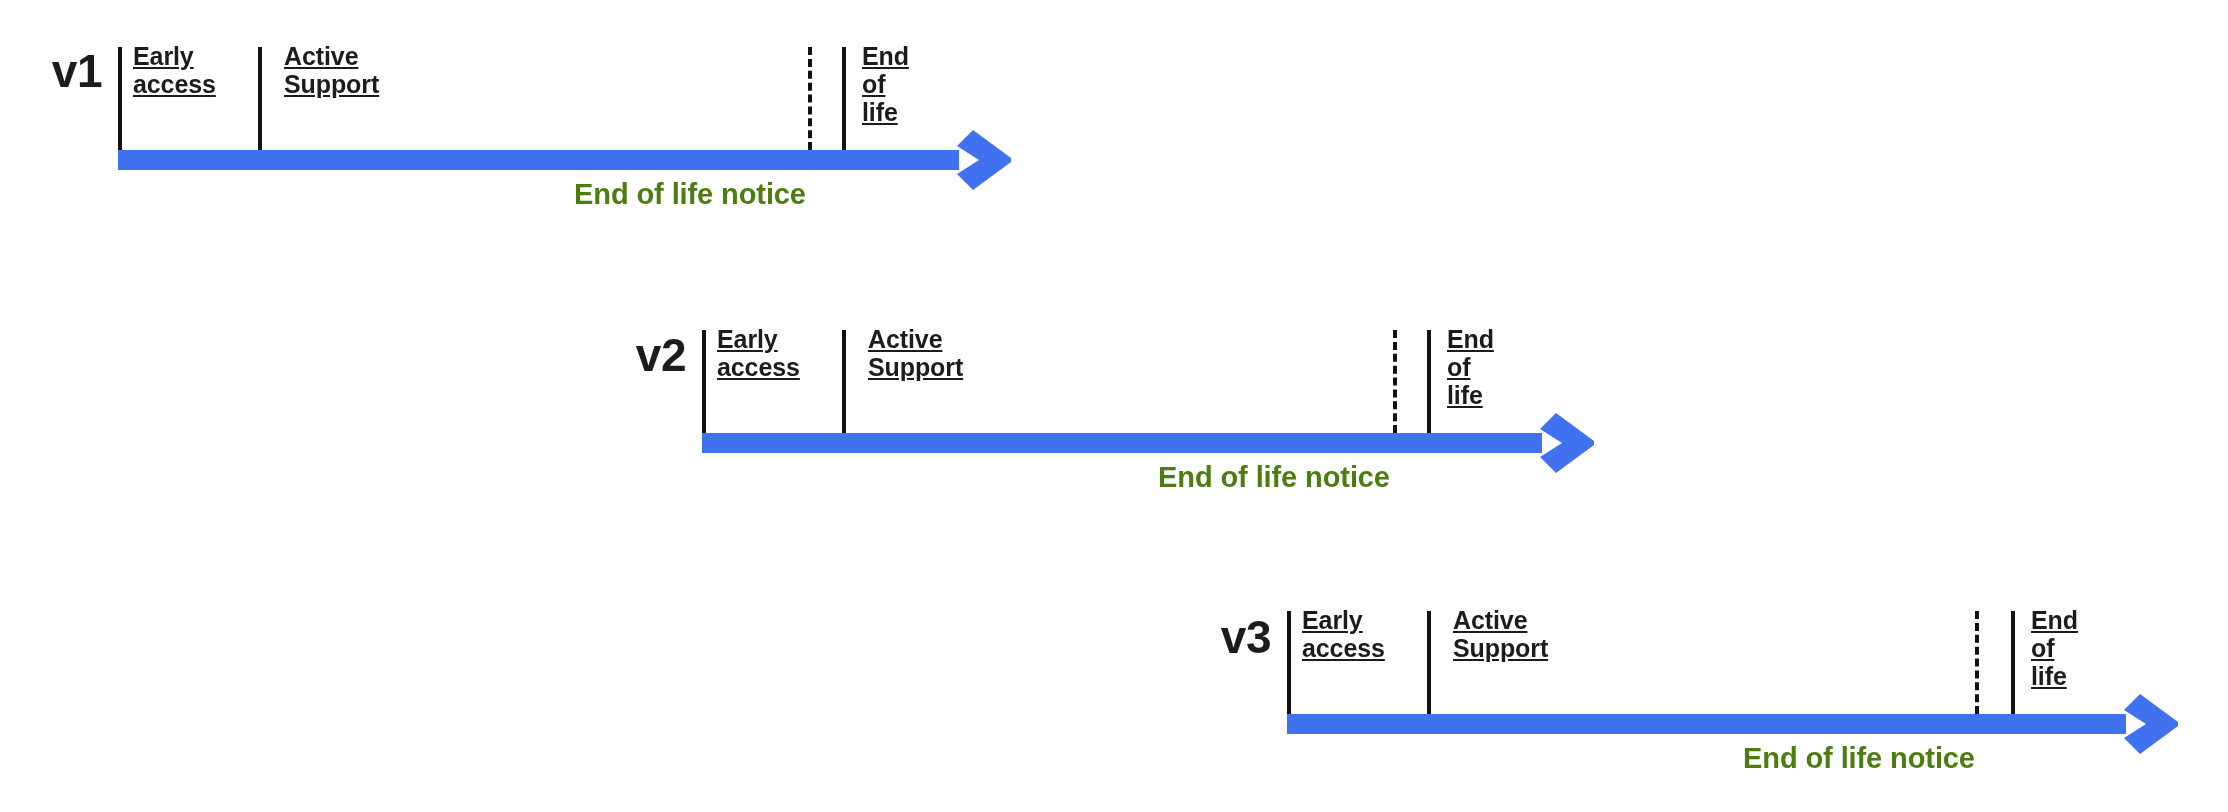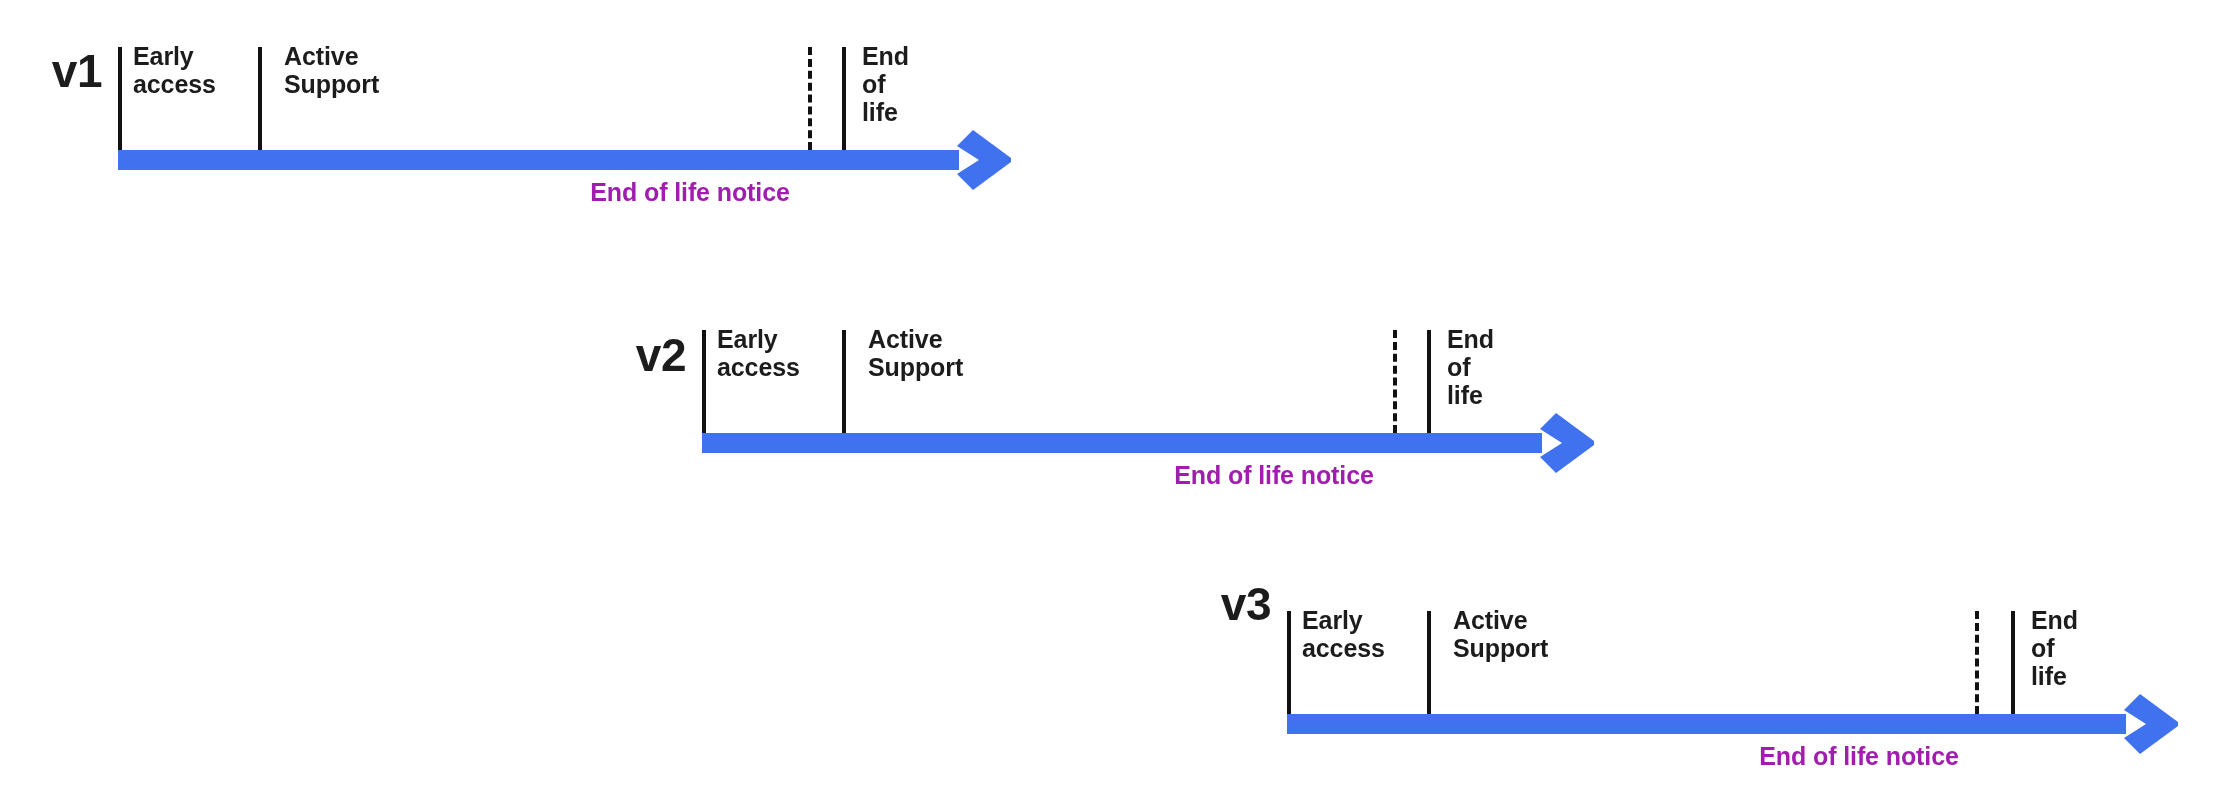--- a/index.html
+++ b/index.html
@@ -54,40 +54,41 @@
 
   
   .phase-label {
     position: absolute;
     font-size: 25px;
     font-weight: 700;
     color: #1c1c1c;
     line-height: 1.12;
     white-space: pre-line;
     letter-spacing: -0.1px;
+    text-decoration: underline;
   }
 
   
   .arrow-bar {
     position: absolute;
     background: #4071ef;
   }
   .arrow-head {
     position: absolute;
     width: 0;
     height: 0;
   }
   .arrow-head svg { display: block; }
 
   
   .notice-label {
     position: absolute;
-    font-size: 25px;
+    font-size: 29px;
     font-weight: 700;
-    color: #a21caf;
+    color: #4d7c0f;
     white-space: nowrap;
     letter-spacing: -0.1px;
     text-align: center;
   }
 </style>
 </head>
 <body>
 
 <div id="canvas">
 
@@ -121,21 +122,21 @@
       <div class="phase-label" style="left: 1447px; top: 325px;">End of life</div>
       <div class="arrow-bar" style="left: 702px; top: 433px; width: 840px; height: 20px; background: rgb(64, 113, 239);"></div>
       <div class="arrow-head" style="left: 1534px; top: 413px;">
         <svg width="66" height="60" viewBox="0 0 66 60">
           <path d="M22 0 L6 16 L28 30 L6 44 L22 60 L60 32 L60 28 Z" fill="#4071ef"></path>
         </svg>
       </div>
       <div class="notice-label" style="left: 1074px; width: 400px; top: 461px;">End of life notice</div>
     </div>
     <div class="timeline-row">
-      <div class="version-label" style="left: 1189px; top: 581px; width: 82px;">v3</div>
+      <div class="version-label" style="left: 1189px; top: 614px; width: 82px;">v3</div>
       <div class="divider" style="left: 1287px; top: 611px; height: 103px; background: rgb(17, 17, 17);"></div>
       <div class="divider" style="left: 1427px; top: 611px; height: 103px; background: rgb(17, 17, 17);"></div>
       <div class="divider" style="left: 2011px; top: 611px; height: 103px; background: rgb(17, 17, 17);"></div>
       <div class="dashed-divider" style="left: 1975px; top: 611px; height: 103px;"></div>
       <div class="phase-label" style="left: 1302px; top: 606px;">Early
 access</div>
       <div class="phase-label" style="left: 1453px; top: 606px;">Active Support</div>
       <div class="phase-label" style="left: 2031px; top: 606px;">End of life</div>
       <div class="arrow-bar" style="left: 1287px; top: 714px; width: 839px; height: 20px; background: rgb(64, 113, 239);"></div>
       <div class="arrow-head" style="left: 2118px; top: 694px;">

